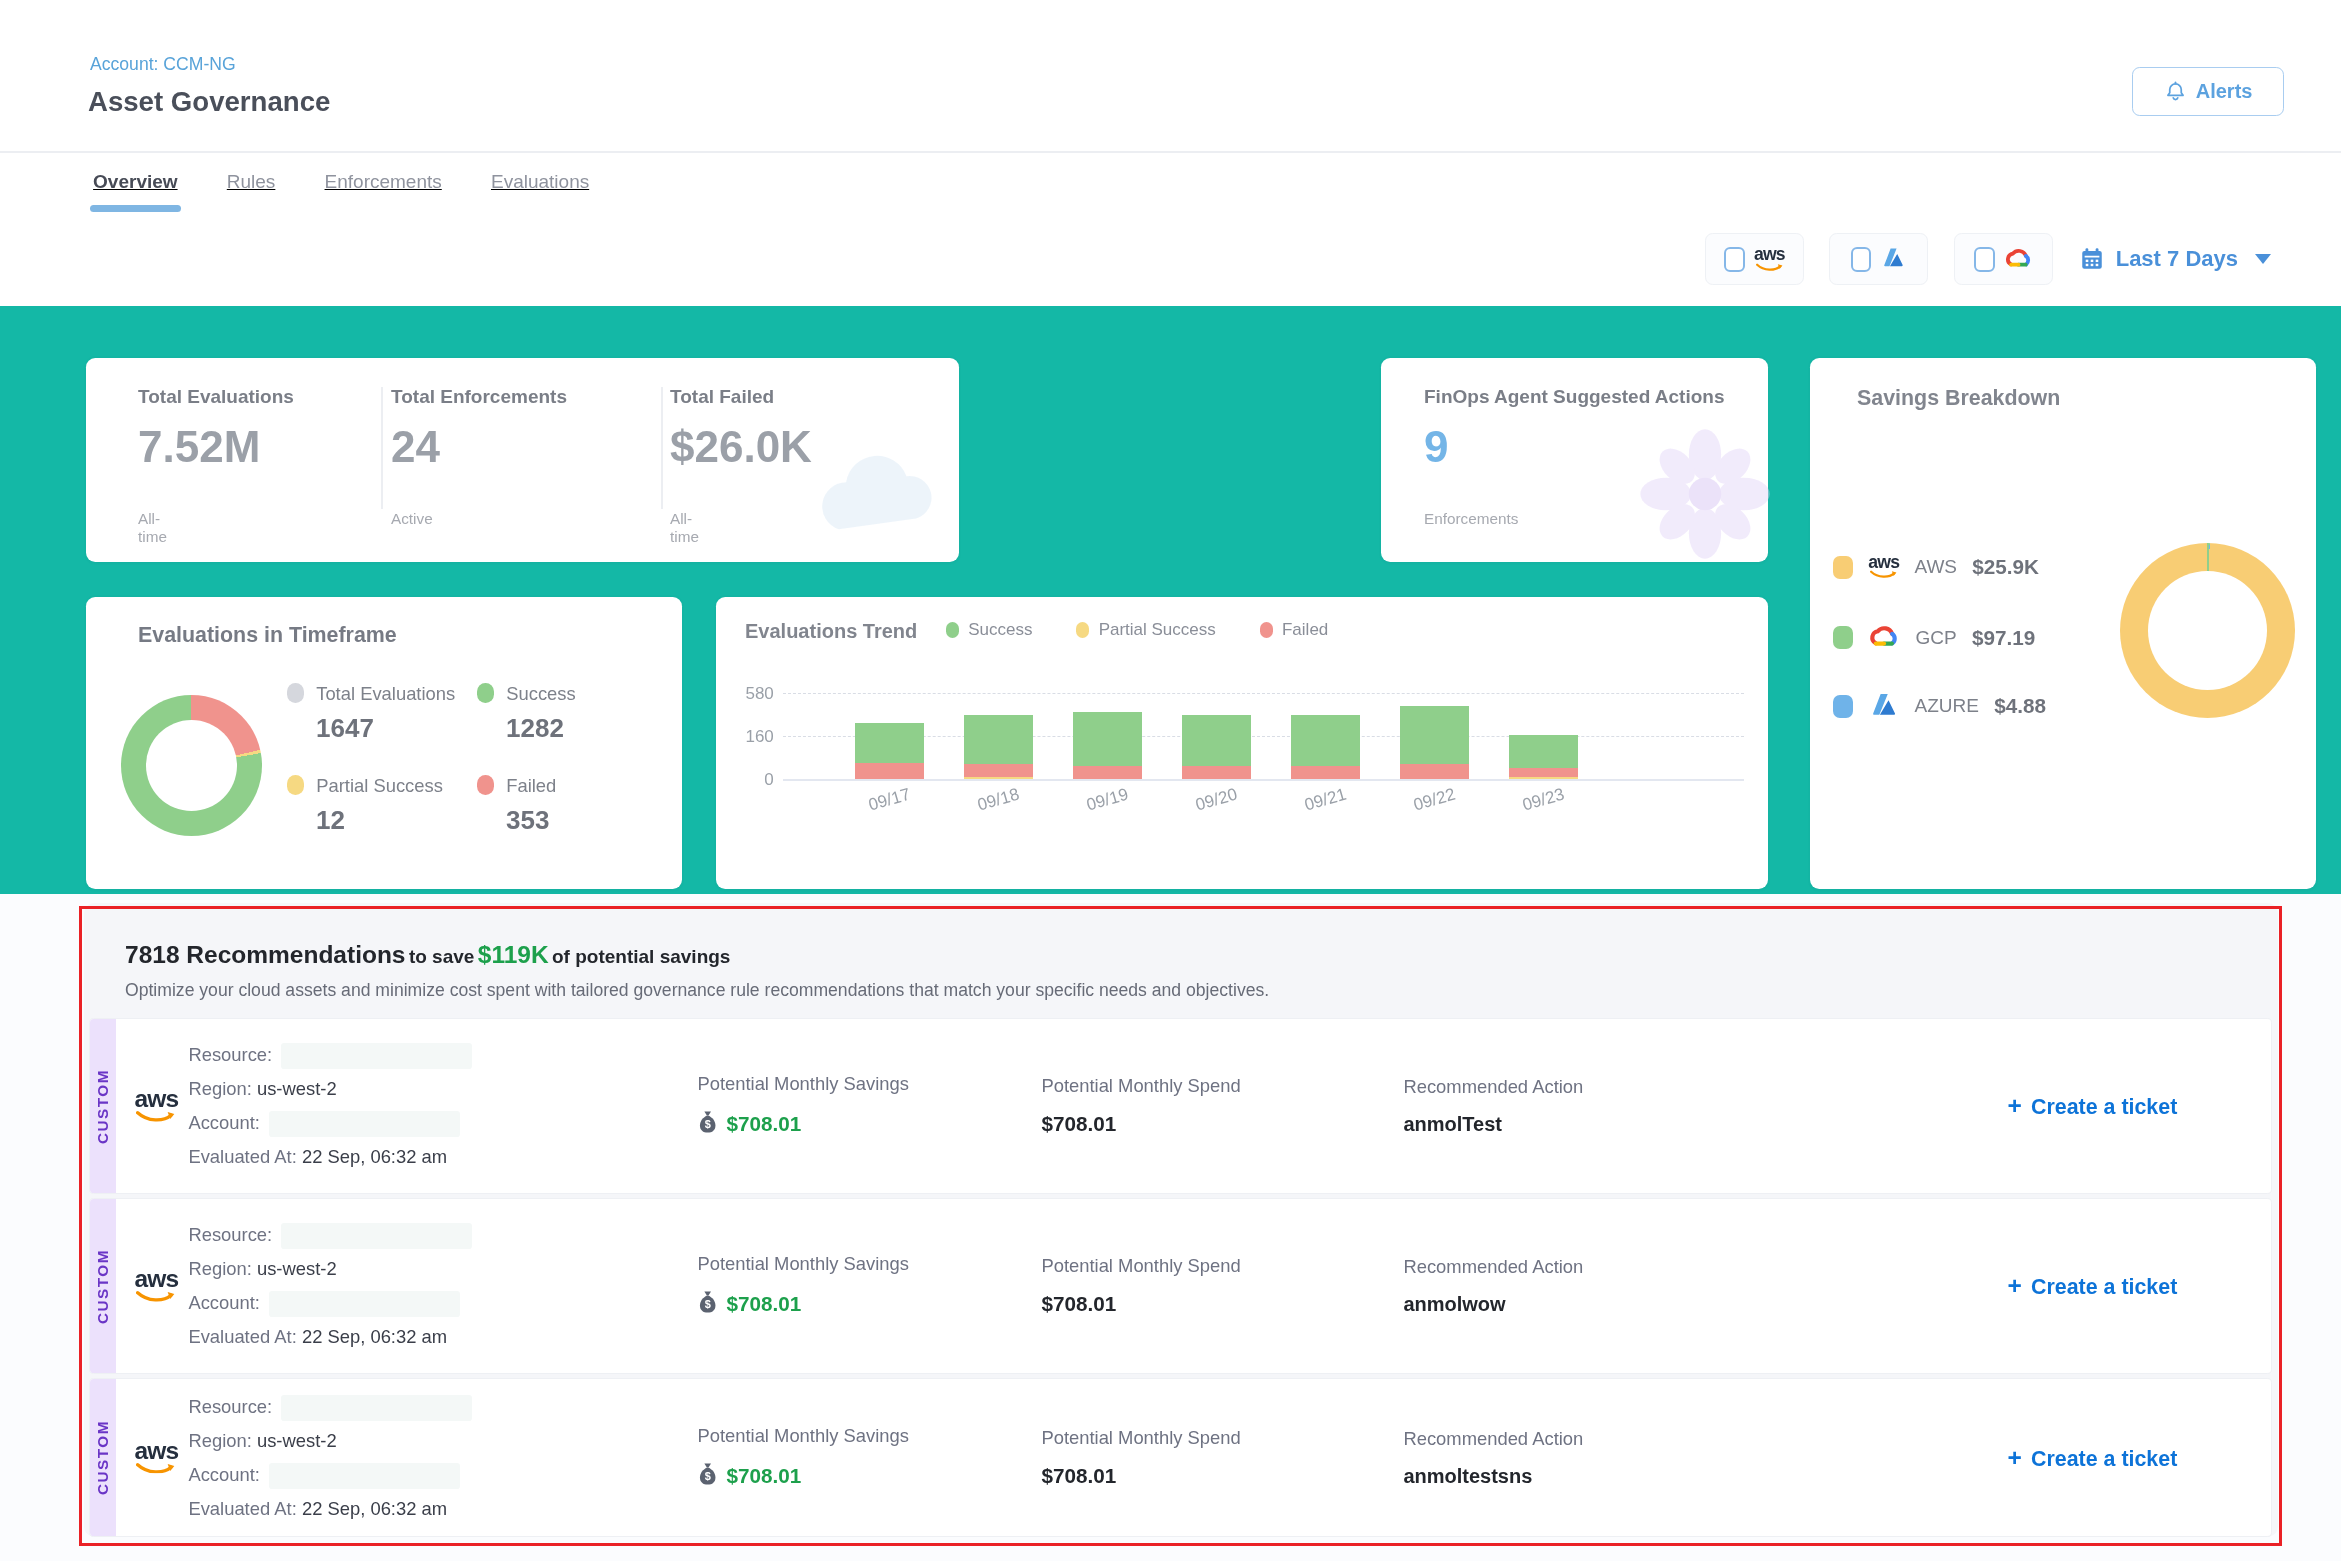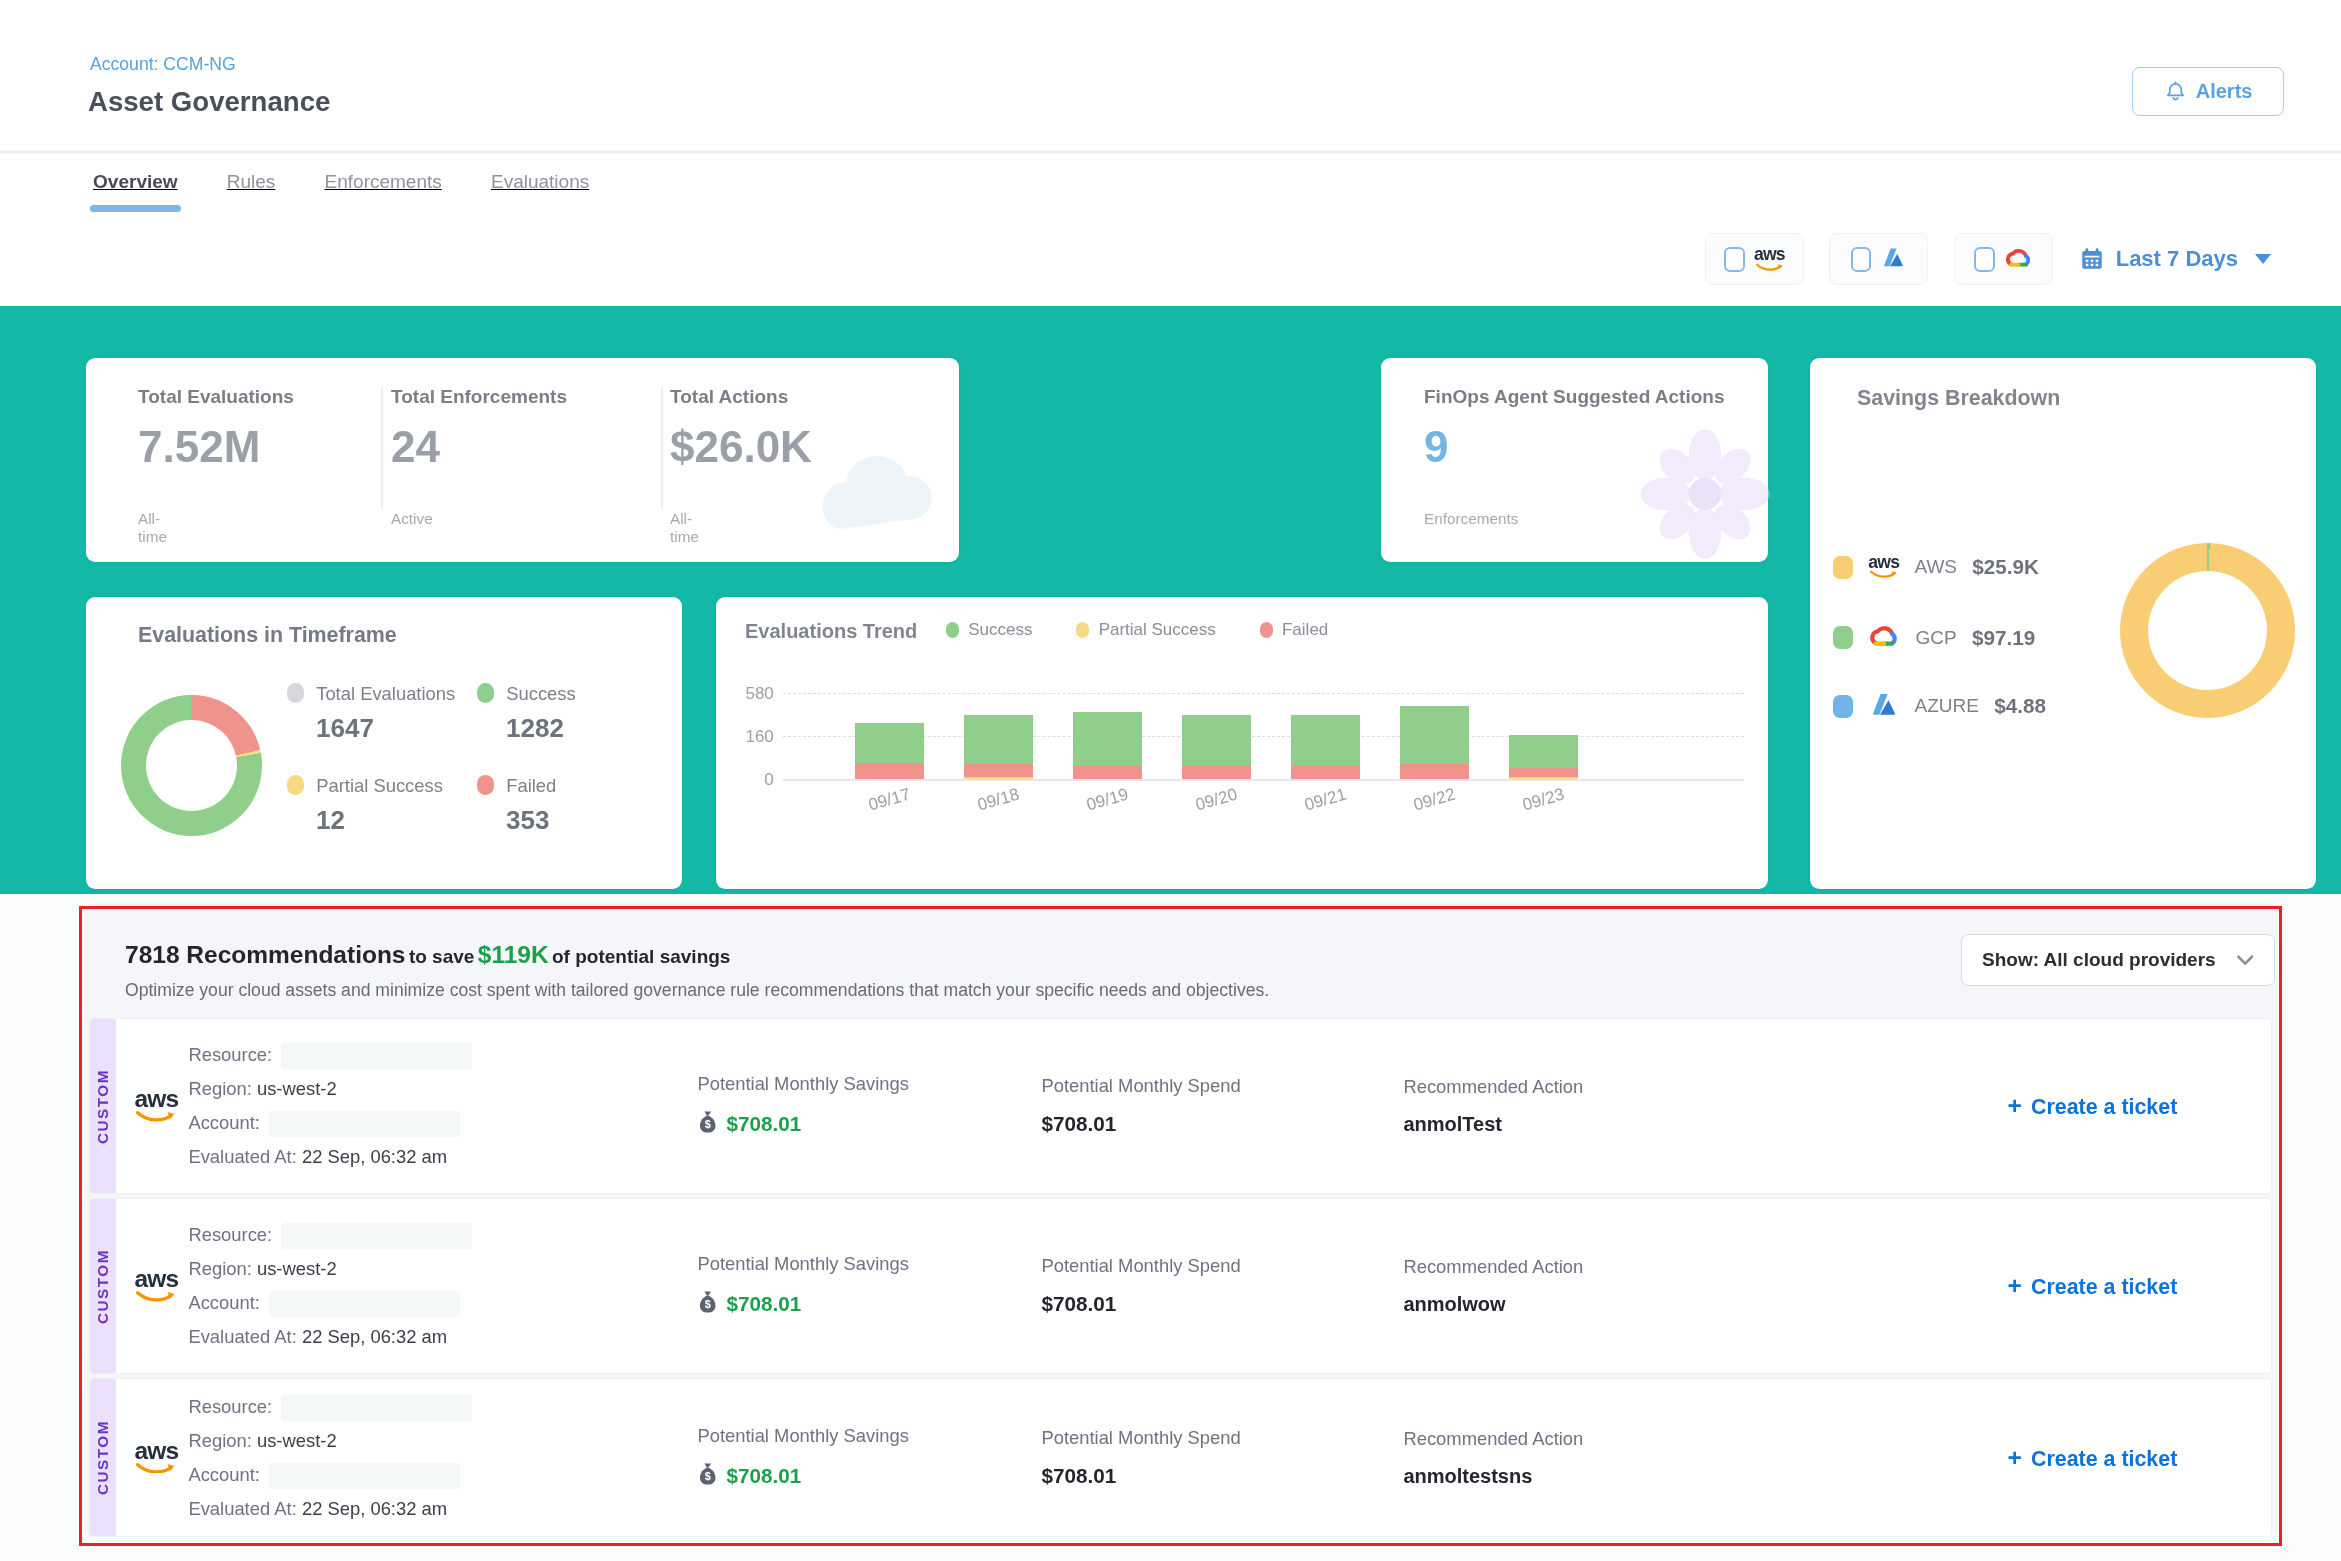--- a/index.html
+++ b/index.html
@@ -209,21 +209,21 @@
         <div class="sub">All-time</div>
       </div>
       <div class="vdiv" style="left:295px;"></div>
       <div class="stat" style="left:305px;">
         <div class="lbl">Total Enforcements</div>
         <div class="val">24</div>
         <div class="sub">Active</div>
       </div>
       <div class="vdiv" style="left:575px;"></div>
       <div class="stat" style="left:584px;">
-        <div class="lbl">Total Actions</div>
+        <div class="lbl">Total Failed</div>
         <div class="val">$26.0K</div>
         <div class="sub">All-time</div>
       </div>
       <svg class="wm" style="left:719px; top:84px;" width="145" height="107" viewBox="0 0 60 44">
         <path d="M14 36 a10 10 0 0 1 3-19.5 A13 13 0 0 1 42 14 a9 9 0 0 1 4 17.5 Z" fill="#d9e8f5"></path>
       </svg>
     </div>
 
 
     <div class="card card-c">
@@ -386,26 +386,20 @@
 
   <section class="rec-section">
     <div class="rec-panel">
       <div class="rec-title">
         <span class="big">7818 Recommendations</span>
         <span class="mid">to save</span>
         <span class="amt">$119K</span>
         <span class="mid">of potential savings</span>
       </div>
       <div class="rec-sub">Optimize your cloud assets and minimize cost spent with tailored governance rule recommendations that match your specific needs and objectives.</div>
-      <div class="show-dd">
-        <span class="txt">Show: All cloud providers</span>
-        <svg width="18.4" height="12.2" viewBox="0 0 16 10">
-          <path d="M2 2 l6 6 6-6" stroke="#878b96" stroke-width="2.2" fill="none" stroke-linecap="round" stroke-linejoin="round"></path>
-        </svg>
-      </div>
 
       <div class="rec-row row1">
         <div class="ribbon">
             <span>CUSTOM</span>
           </div>
         <div class="row-logo">
   <span class="awslogo lg">
     <span class="awstxt">aws</span>
     <svg class="awssmile" viewBox="0 0 48 14">
       <path d="M2 3 C 14 14, 33 14, 42 6" fill="none" stroke="#f79400" stroke-width="4" stroke-linecap="round"></path>

